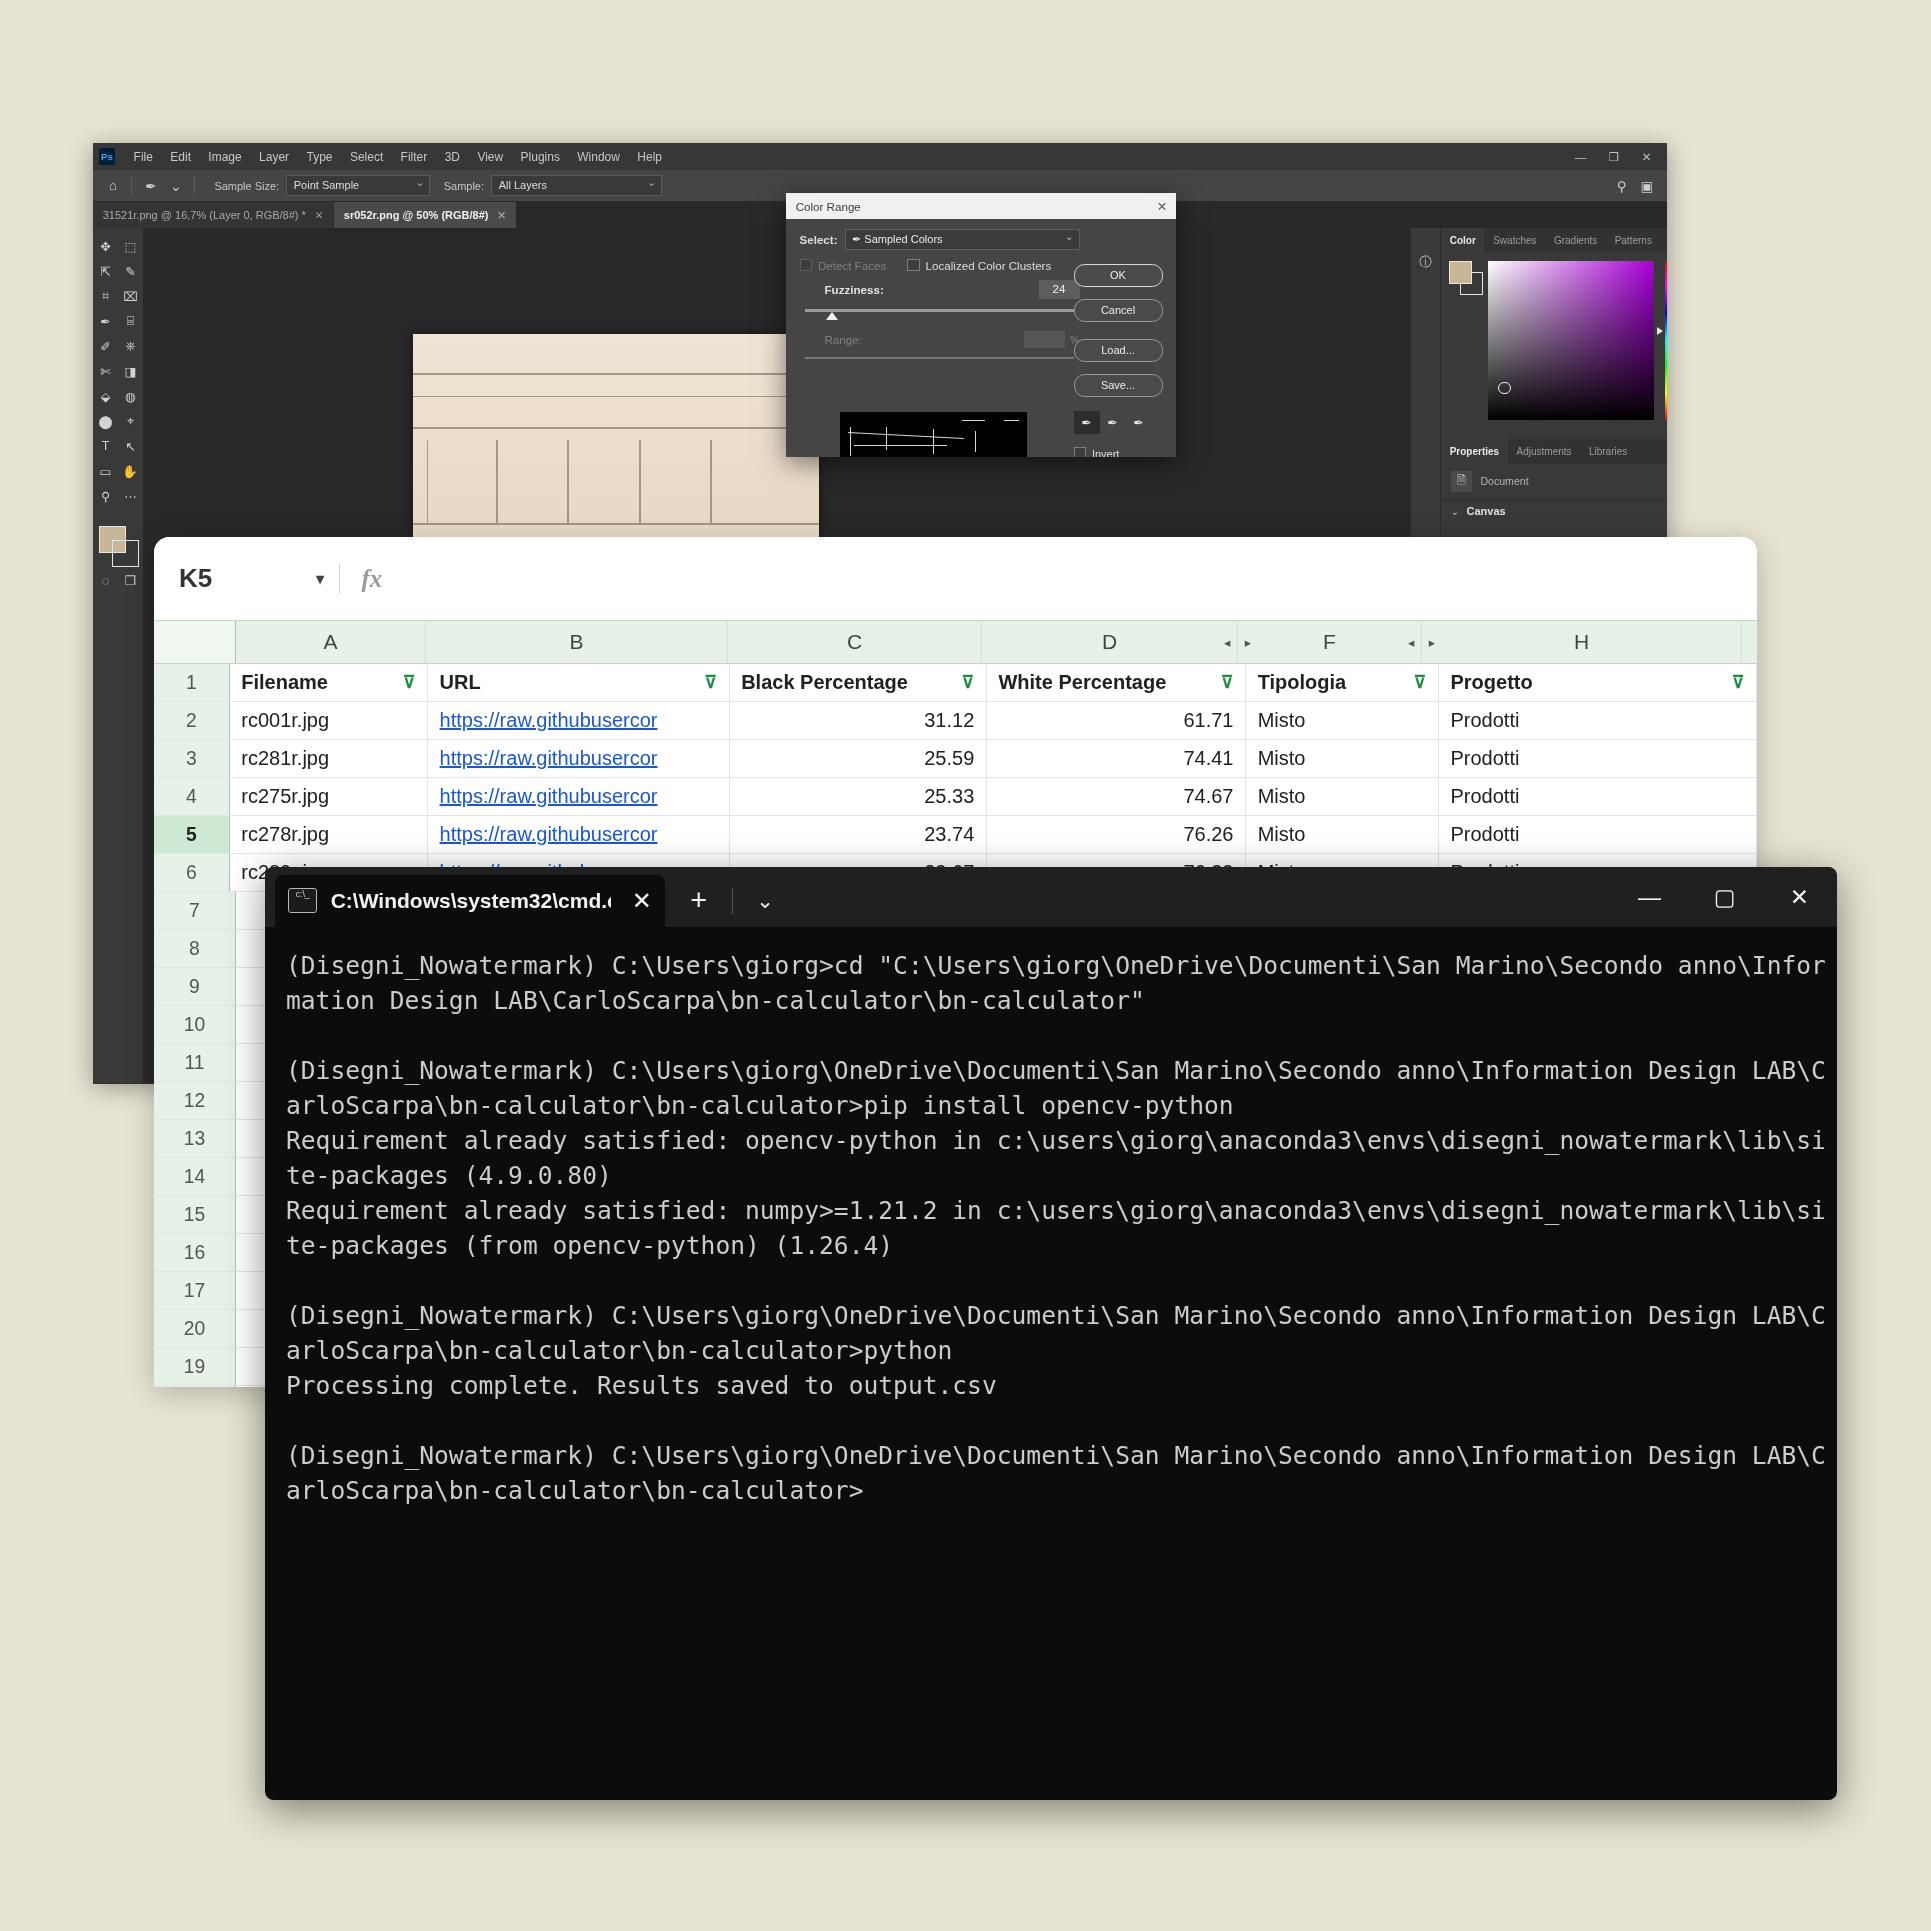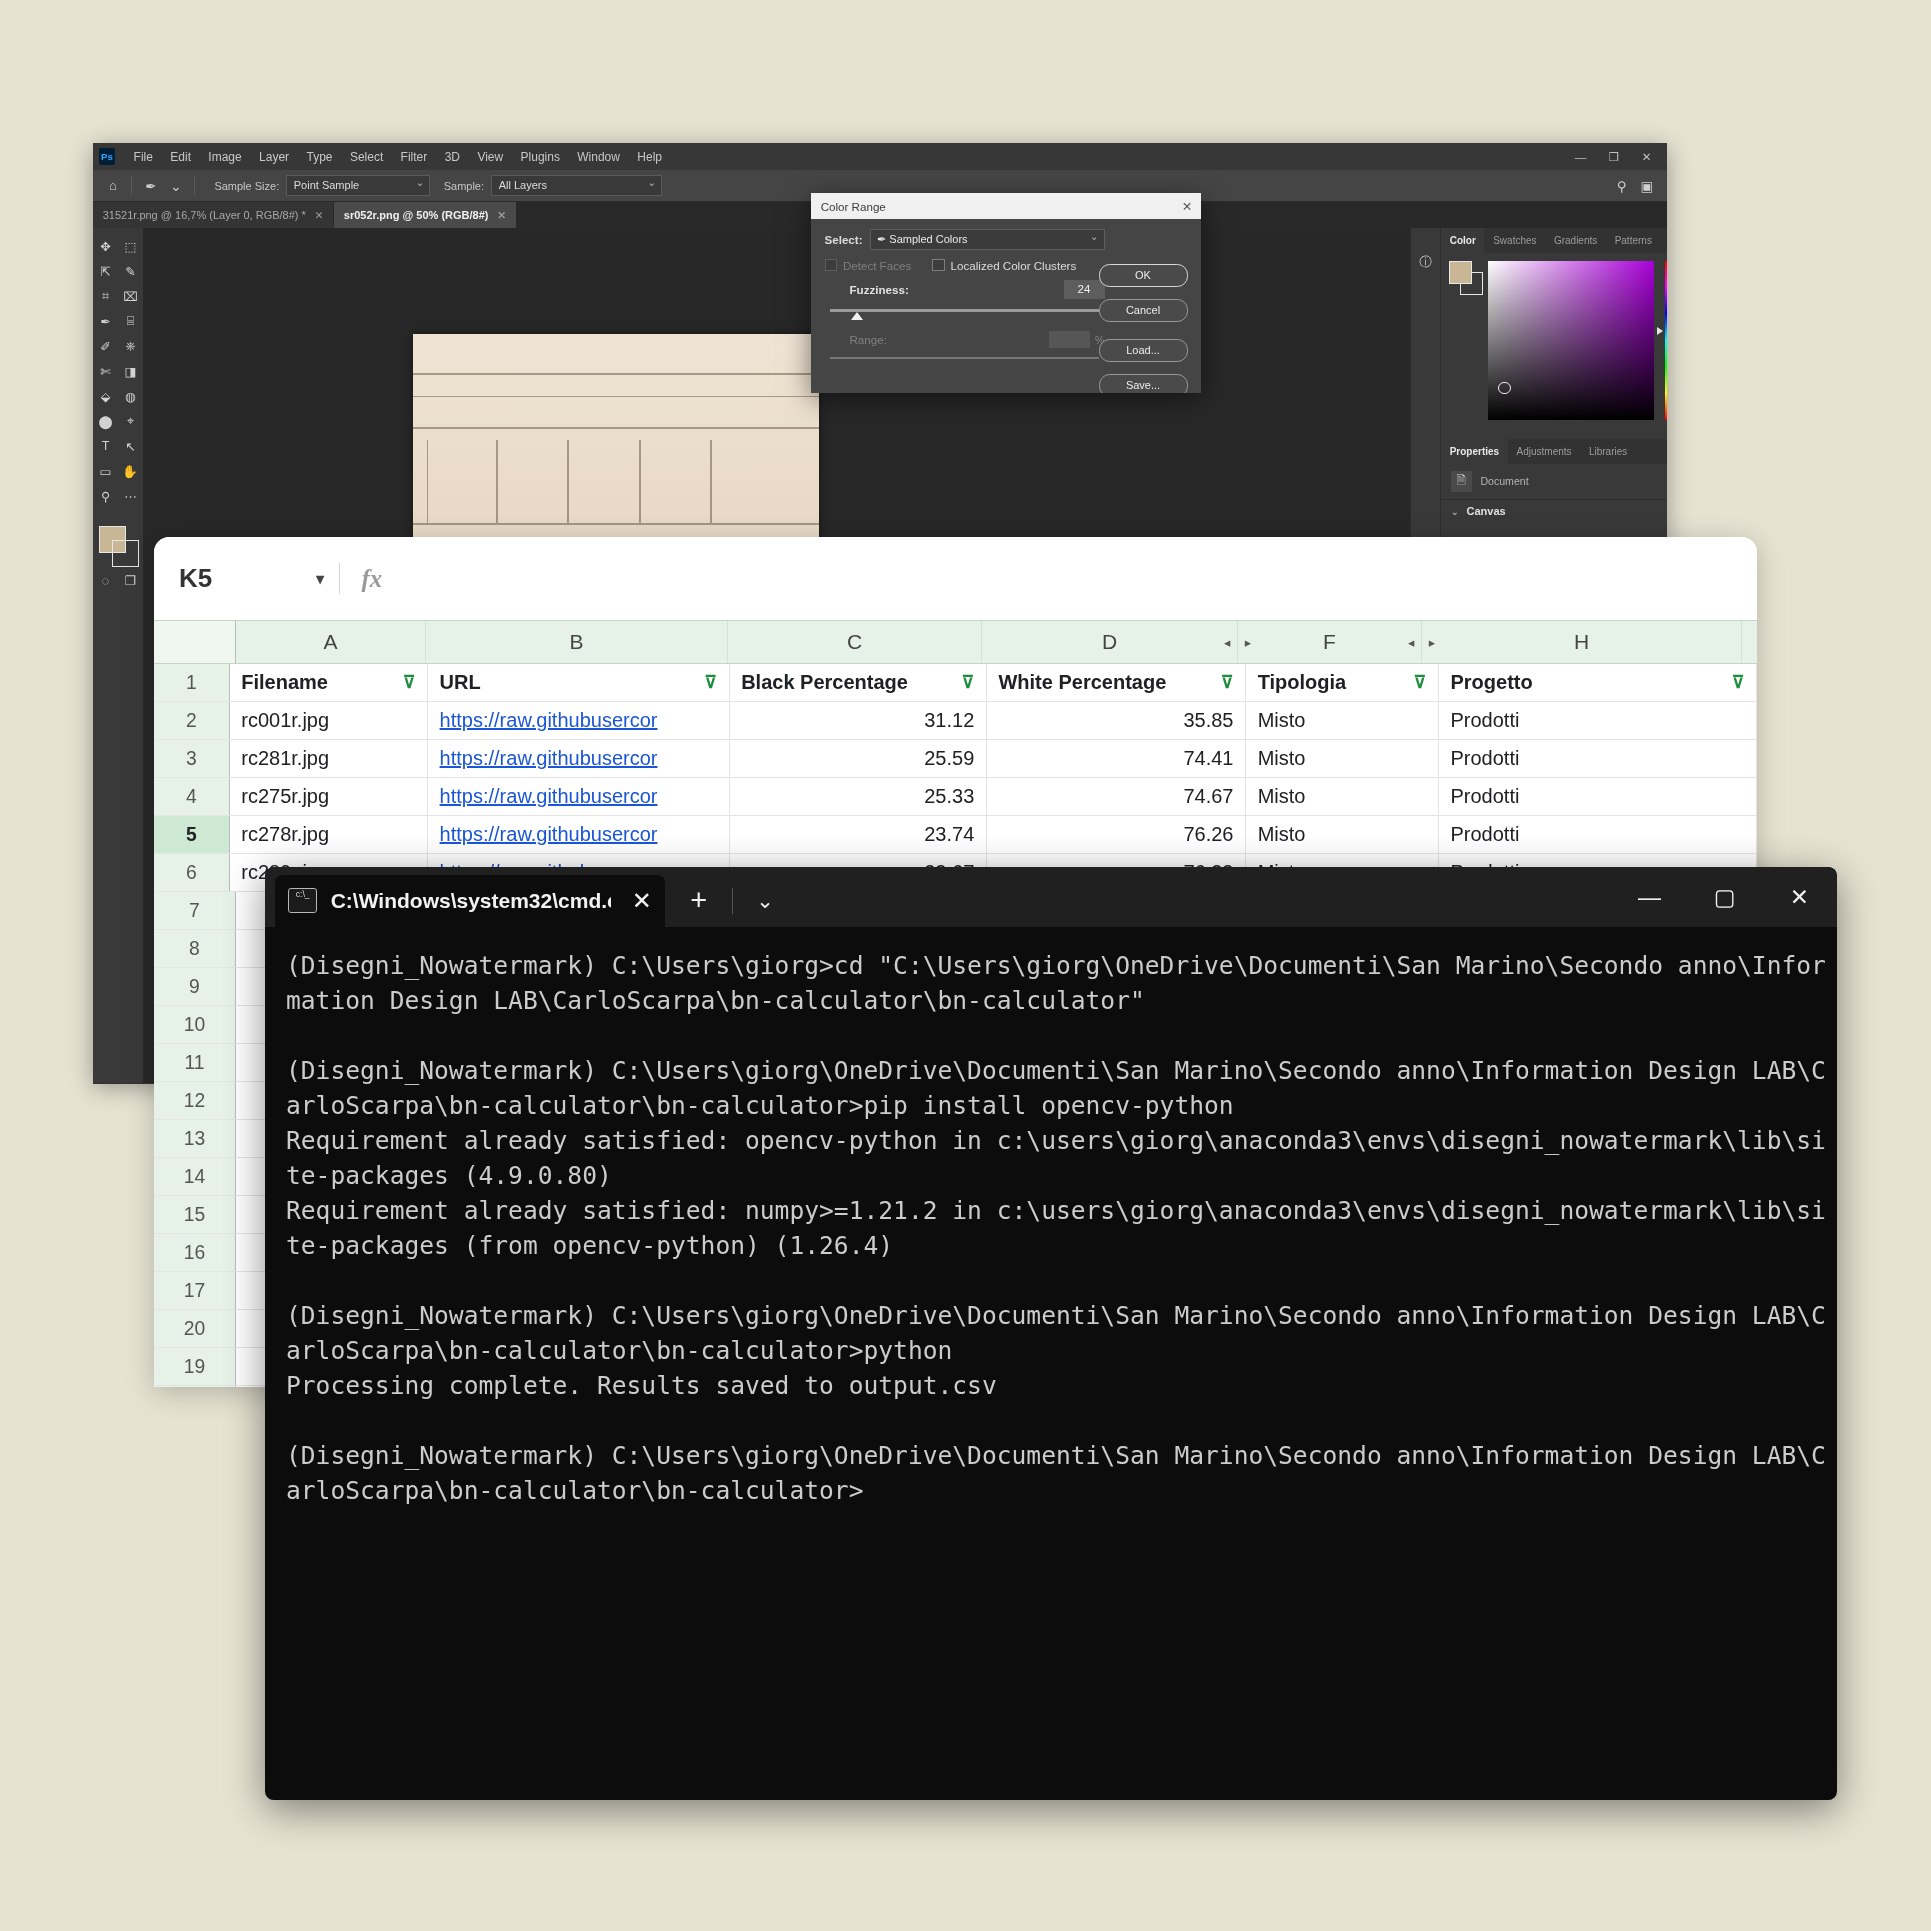--- a/index.html
+++ b/index.html
@@ -87,21 +87,21 @@
     border-top:4.8px solid transparent;border-bottom:4.8px solid transparent;border-left:6.8px solid #e6e6e6;}
   .props-row{display:flex;align-items:center;padding:6.8px 9.7px;font-size:10.6px;color:#b4b4b4;}
   .props-ico{width:21px;height:21px;background:#4a4a4a;display:flex;align-items:center;
     justify-content:center;margin-right:8.7px;font-size:11.6px;color:#ddd;}
   .canvas-row{display:flex;align-items:center;padding:5.8px 9.7px;font-size:11px;
     color:#e0e0e0;font-weight:bold;border-top:1px solid #2d2d2d;position:relative;}
   .canvas-row .chev{margin-right:7.7px;font-size:9.7px;color:#bbb;font-weight:normal;}
 
   
   .crdlg{
-    position:absolute;left:811px;top:193px;width:390px;height:200px;
+    position:absolute;left:786px;top:193px;width:390px;height:264px;
     background:#454545;box-shadow:0 5.8px 25px rgba(0,0,0,.5);overflow:hidden;
     z-index:20;
   }
   .crdlg-title{
     height:26px;background:#f0f0f0;color:#3c3c3c;font-size:11.6px;
     display:flex;align-items:center;padding:0 9.7px;position:relative;
   }
   .crdlg-title .x{position:absolute;right:8.7px;font-size:12.6px;color:#555;}
   .crdlg-body{position:relative;height:230px;padding:9.7px 11.6px;}
   .cr-left{position:absolute;left:13.5px;top:9.7px;width:280px;}
@@ -492,21 +492,21 @@
         <span>Progetto</span>
         <span class="filter-ico">⊽</span>
       </div>
     </div>
 
     <div class="sh-row">
       <div class="sh-rownum">2</div>
       <div class="sh-cell" style="width:189px">rc001r.jpg</div>
       <div class="sh-cell link" style="width:301px">https://raw.githubusercor</div>
       <div class="sh-cell num" style="width:253px">31.12</div>
-      <div class="sh-cell num" style="width:255px">35.85</div>
+      <div class="sh-cell num" style="width:255px">61.71</div>
       <div class="sh-cell" style="width:183px">Misto</div>
       <div class="sh-cell" style="width:319px">Prodotti</div>
     </div>
     <div class="sh-row">
       <div class="sh-rownum">3</div>
       <div class="sh-cell" style="width:189px">rc281r.jpg</div>
       <div class="sh-cell link" style="width:301px">https://raw.githubusercor</div>
       <div class="sh-cell num" style="width:253px">25.59</div>
       <div class="sh-cell num" style="width:255px">74.41</div>
       <div class="sh-cell" style="width:183px">Misto</div>

